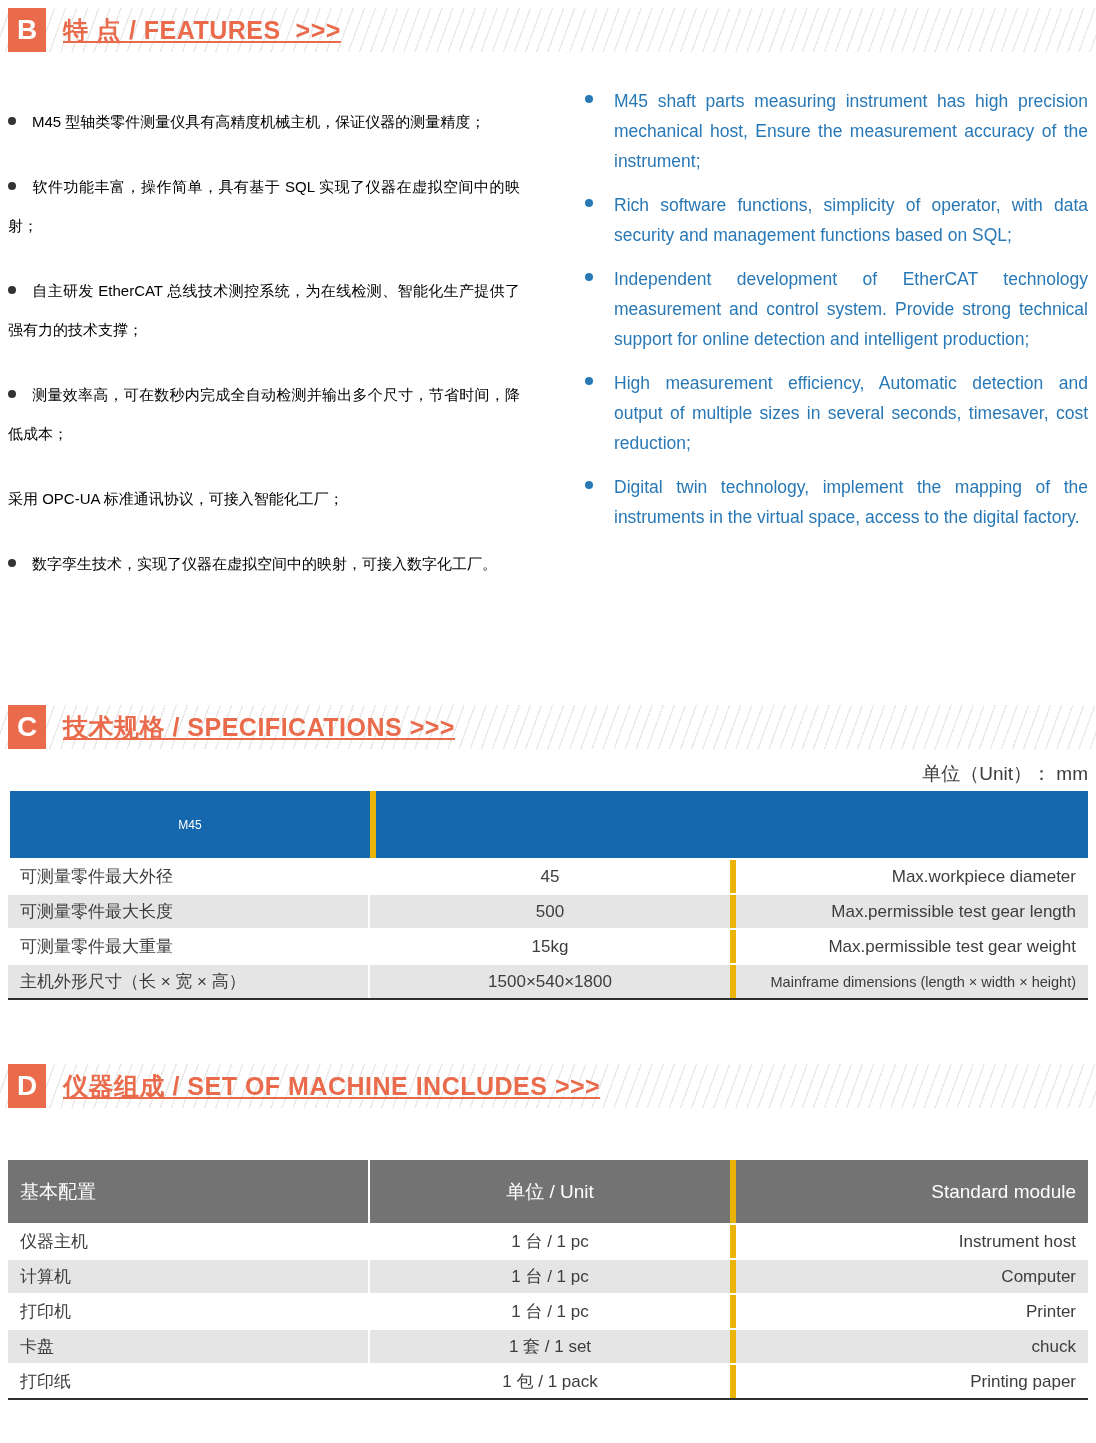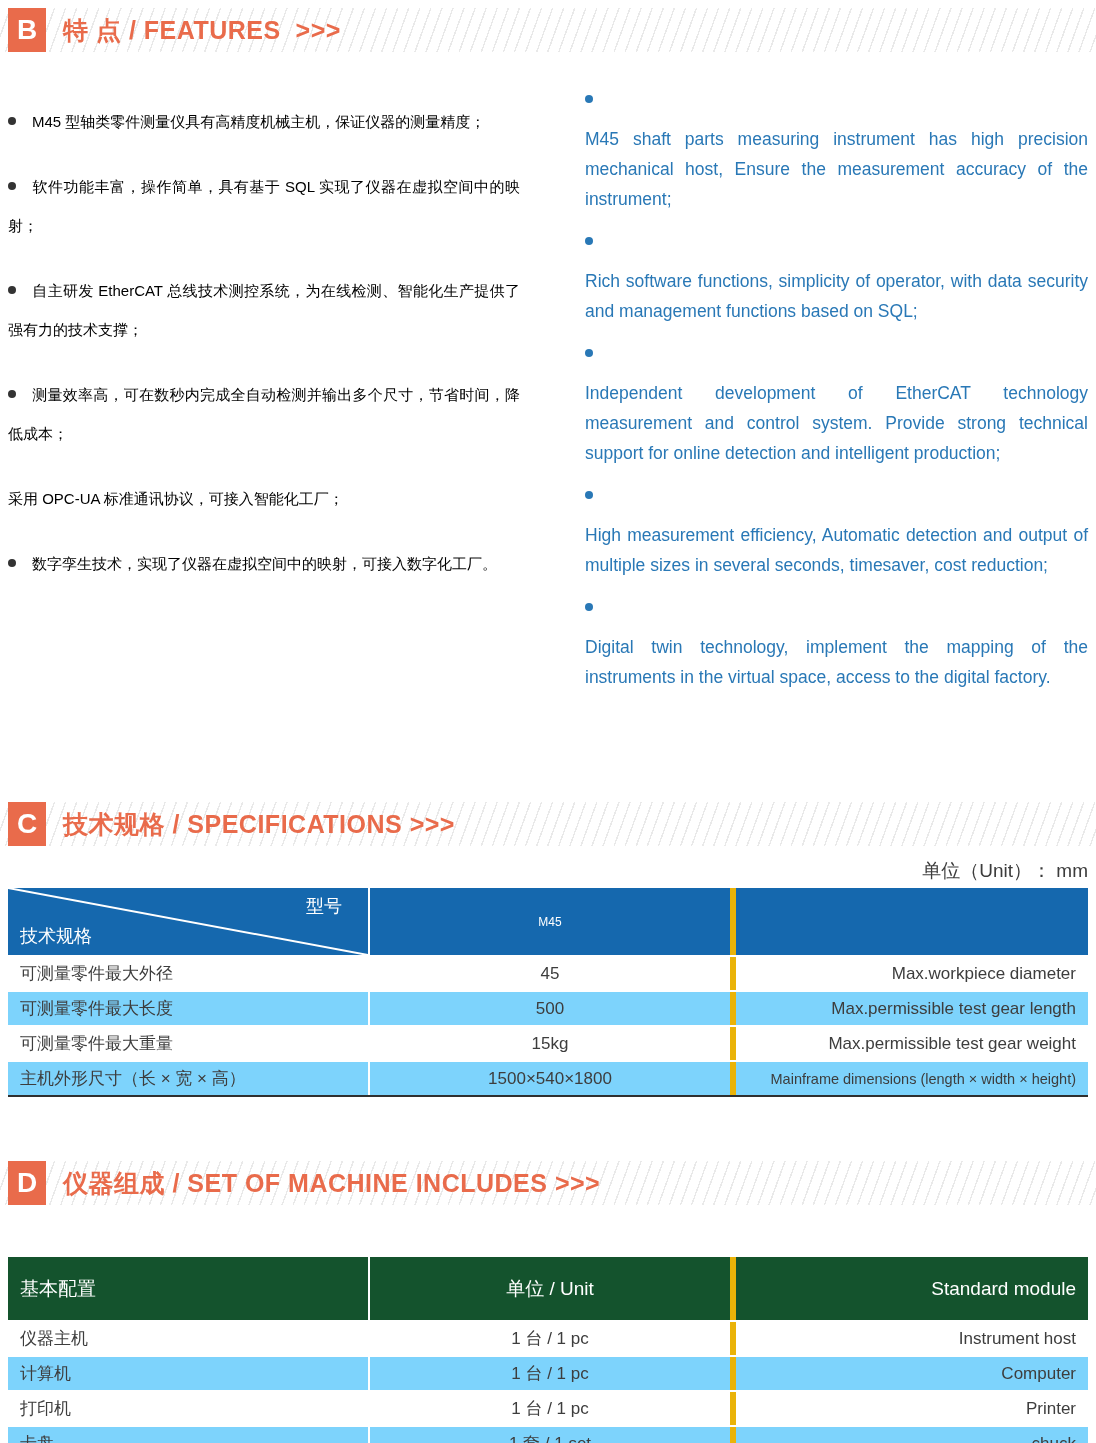--- a/index.html
+++ b/index.html
@@ -20,37 +20,37 @@
   }
   .letter-box{
     width:38px;height:44px;flex:0 0 38px;
     background:#e96b4b;color:#ffffff;
     font-weight:bold;font-size:28px;
     display:flex;align-items:center;justify-content:center;
   }
   .section-title{
     margin-left:17px;
     color:#e96b4b;font-weight:bold;font-size:25px;
-    letter-spacing:0.5px;white-space:pre;
+    letter-spacing:0.5px;white-space:pre;text-decoration:underline;
   }
 
   
   .features{display:flex;padding:0 8px;margin-top:34px;margin-bottom:96px;}
   .feat-cn{width:512px;flex:0 0 512px;}
   .feat-cn p{
     margin:16px 0 26px 0;
     font-size:15px;line-height:39px;color:#000000;
     text-align:justify;
   }
   .cn-dot{
     display:inline-block;width:8px;height:8px;border-radius:50%;
     background:#333333;margin-right:16px;vertical-align:2px;
   }
   .feat-en{flex:1;margin-left:65px;}
-  .feat-en .item{display:flex;margin-bottom:14px;flex-direction:column;}
+  .feat-en .item{display:flex;margin-bottom:14px;}
   .en-dot-col{flex:0 0 29px;padding-top:9px;}
   .en-dot{display:block;width:8px;height:8px;border-radius:50%;background:#2978b6;}
   .en-text{
     flex:1;font-size:17.5px;line-height:30px;color:#2978b6;
     text-align:justify;
   }
 
   
   .unit-note{
     text-align:right;padding-right:8px;
@@ -73,27 +73,27 @@
   .corner-top{position:absolute;top:6px;right:26px;font-size:18px;}
   .corner-bottom{position:absolute;bottom:7px;left:12px;font-size:18px;}
   .model-cell{display:flex;align-items:center;justify-content:center;font-size:12px;}
 
   .data-row{height:33px;align-items:stretch;border-top:2px solid #ffffff;}
   .data-row:first-child{border-top:none;}
   .data-row .cell{display:flex;align-items:center;font-size:17px;color:#3d3d3d;}
   .data-row .c1{padding-left:12px;}
   .data-row .c2{justify-content:center;}
   .data-row .c3{justify-content:flex-end;padding-right:12px;}
-  .row-alt .cell{background:#7dd3fc;}
+  .row-alt .cell{background:#e5e5e5;}
   .row-plain .cell{background:#ffffff;}
   .small{font-size:14.5px !important;}
 
   
   .inc-head{height:63px;}
-  .inc-head .cell{background:#14532d;color:#ffffff;font-size:19px;display:flex;align-items:center;}
+  .inc-head .cell{background:#737373;color:#ffffff;font-size:19px;display:flex;align-items:center;}
   .inc-head .c1{padding-left:12px;}
   .inc-head .c2{justify-content:center;}
   .inc-head .c3{justify-content:flex-end;padding-right:12px;}
 
   .gap-c{margin-top:64px;}
   .gap-t2{margin-top:52px;}
 </style>
 </head>
 <body>
 
@@ -149,27 +149,20 @@
 
   <div class="section-bar">
     <div class="letter-box">C</div>
     <div class="section-title">技术规格 / SPECIFICATIONS &gt;&gt;&gt;</div>
   </div>
 
   <div class="unit-note">单位（Unit）： mm</div>
 
   <div class="tbl">
     <div class="trow spec-head">
-      <div class="cell c1 corner-cell">
-        <svg viewBox="0 0 100 100" preserveAspectRatio="none">
-          <line x1="0" y1="0" x2="100" y2="100" stroke="#ffffff" stroke-width="2" vector-effect="non-scaling-stroke"></line>
-        </svg>
-        <span class="corner-top">型号</span>
-        <span class="corner-bottom">技术规格</span>
-      </div>
       <div class="cell c2 model-cell">M45</div>
       <div class="cell c3"></div>
     </div>
     <div class="trow data-row row-plain">
       <div class="cell c1">可测量零件最大外径</div>
       <div class="cell c2">45</div>
       <div class="cell c3">Max.workpiece diameter</div>
     </div>
     <div class="trow data-row row-alt">
       <div class="cell c1">可测量零件最大长度</div>

